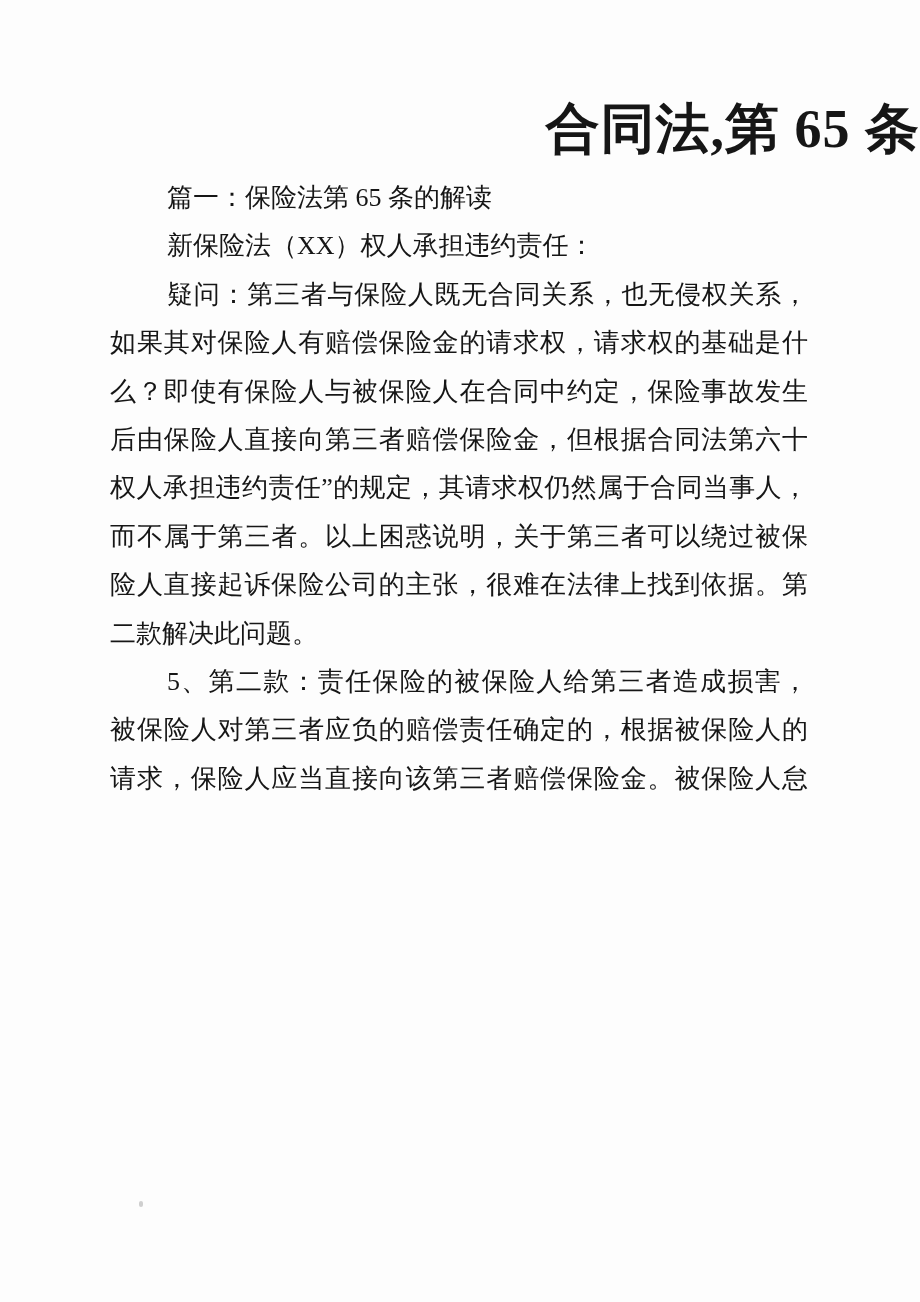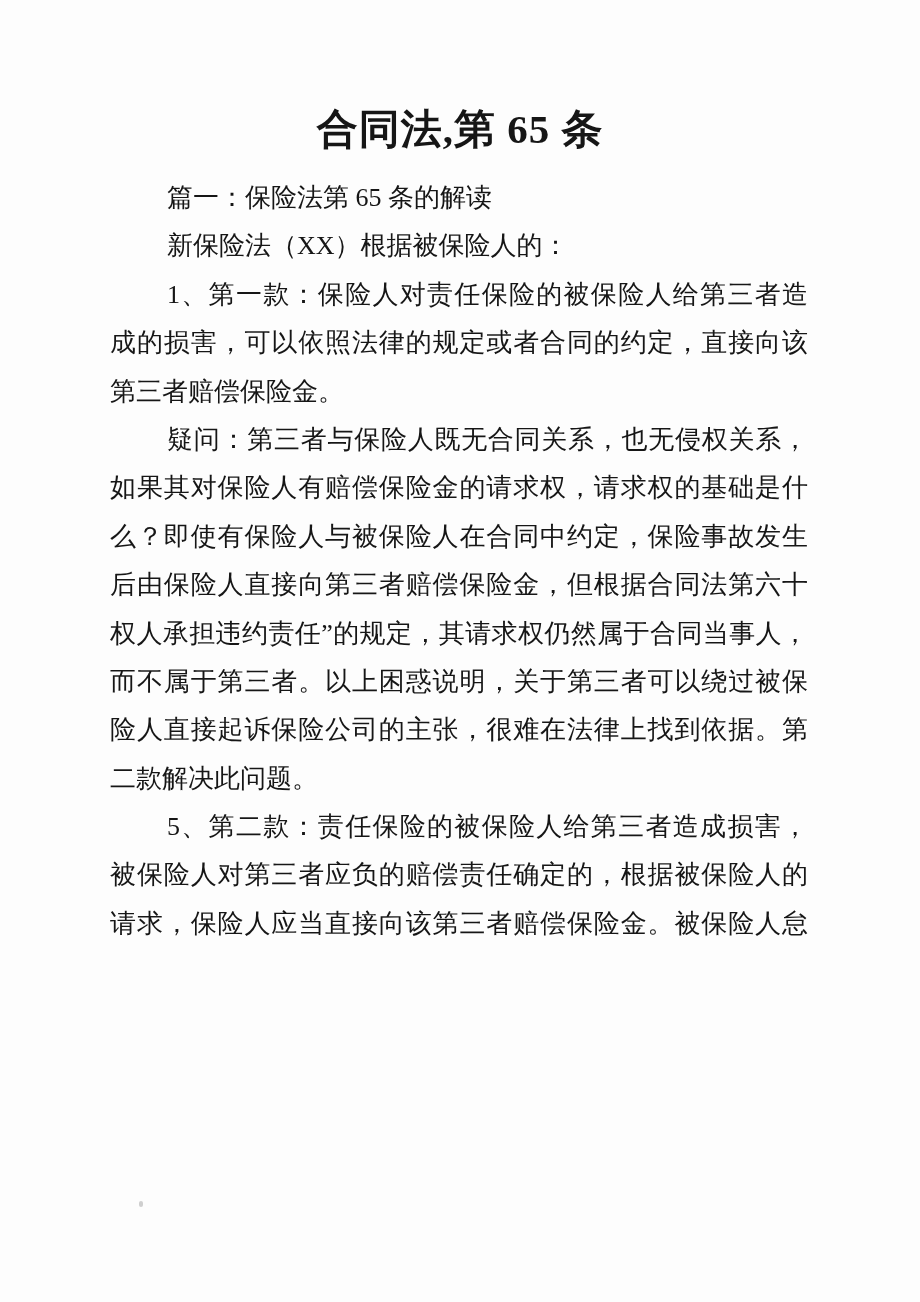--- a/index.html
+++ b/index.html
@@ -15,22 +15,22 @@
     font-family: "Liberation Serif", "DejaVu Serif", serif;
     position: relative;
   }
   .doc-page {
     width: 920px;
     height: 1302px;
     box-sizing: border-box;
     padding-top: 100px;
   }
   .doc-title {
-    text-align: center;
-    font-size: 41px;
+    text-align: right;
+    font-size: 54px;
     font-weight: 700;
     line-height: 58px;
     letter-spacing: 1px;
     white-space: nowrap;
   }
   .doc-body {
     margin: 16px 112px 0 110px; 
     font-size: 26px;
   }
   .para { margin: 0; }
@@ -62,26 +62,21 @@
 </head>
 <body>
 
 <div class="doc-page">
   <div class="doc-title">合同法,第 65 条</div>
   <div class="doc-body">
       <div class="para">
         <div class="line indent">篇一：保险法第 65 条的解读</div>
       </div>
       <div class="para">
-        <div class="line indent">新保险法（XX）根据被保险人的：</div>
-      </div>
-      <div class="para">
-        <div class="line full indent">1、第一款：保险人对责任保险的被保险人给第三者造</div>
-        <div class="line full">成的损害，可以依照法律的规定或者合同的约定，直接向该</div>
-        <div class="line">第三者赔偿保险金。</div>
+        <div class="line indent">新保险法（XX）权人承担违约责任：</div>
       </div>
       <div class="para">
         <div class="line full indent">疑问：第三者与保险人既无合同关系，也无侵权关系，</div>
         <div class="line full">如果其对保险人有赔偿保险金的请求权，请求权的基础是什</div>
         <div class="line full">么？即使有保险人与被保险人在合同中约定，保险事故发生</div>
         <div class="line full">后由保险人直接向第三者赔偿保险金，但根据合同法第六十</div>
         <div class="line full">权人承担违约责任”的规定，其请求权仍然属于合同当事人，</div>
         <div class="line full">而不属于第三者。以上困惑说明，关于第三者可以绕过被保</div>
         <div class="line full">险人直接起诉保险公司的主张，很难在法律上找到依据。第</div>
         <div class="line">二款解决此问题。</div>

